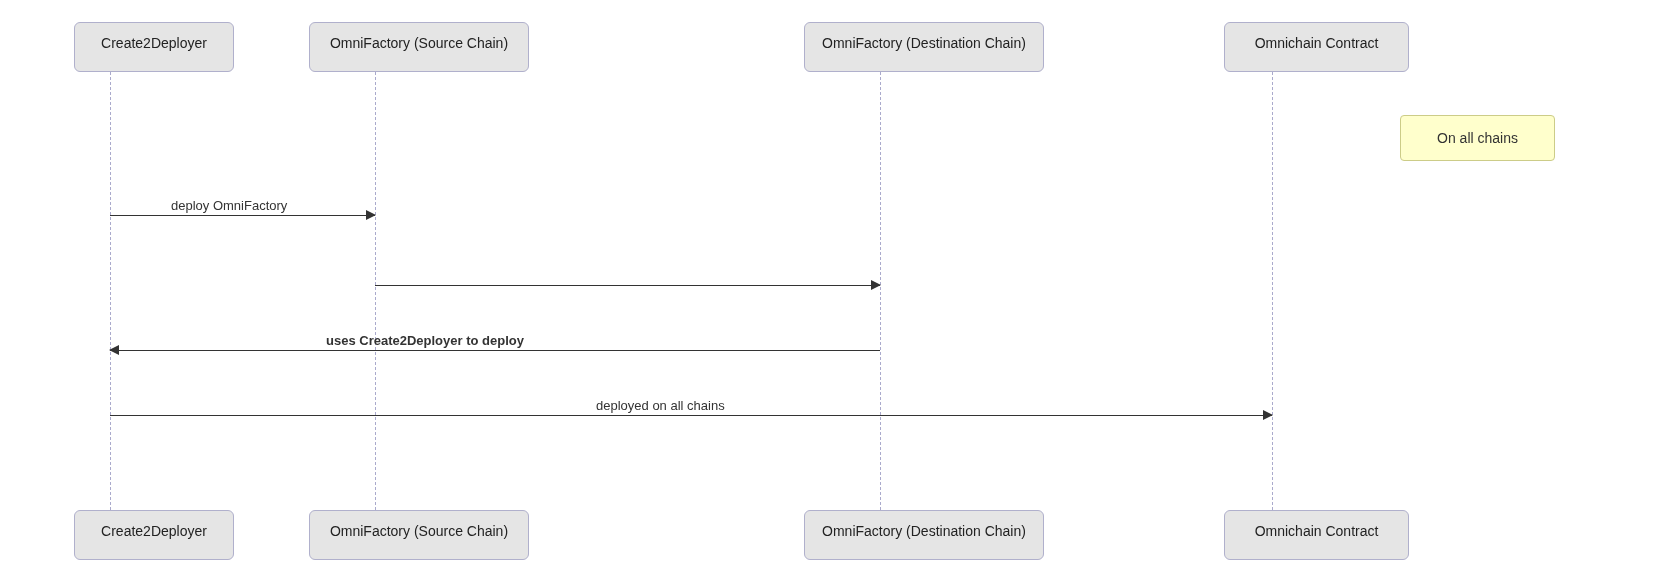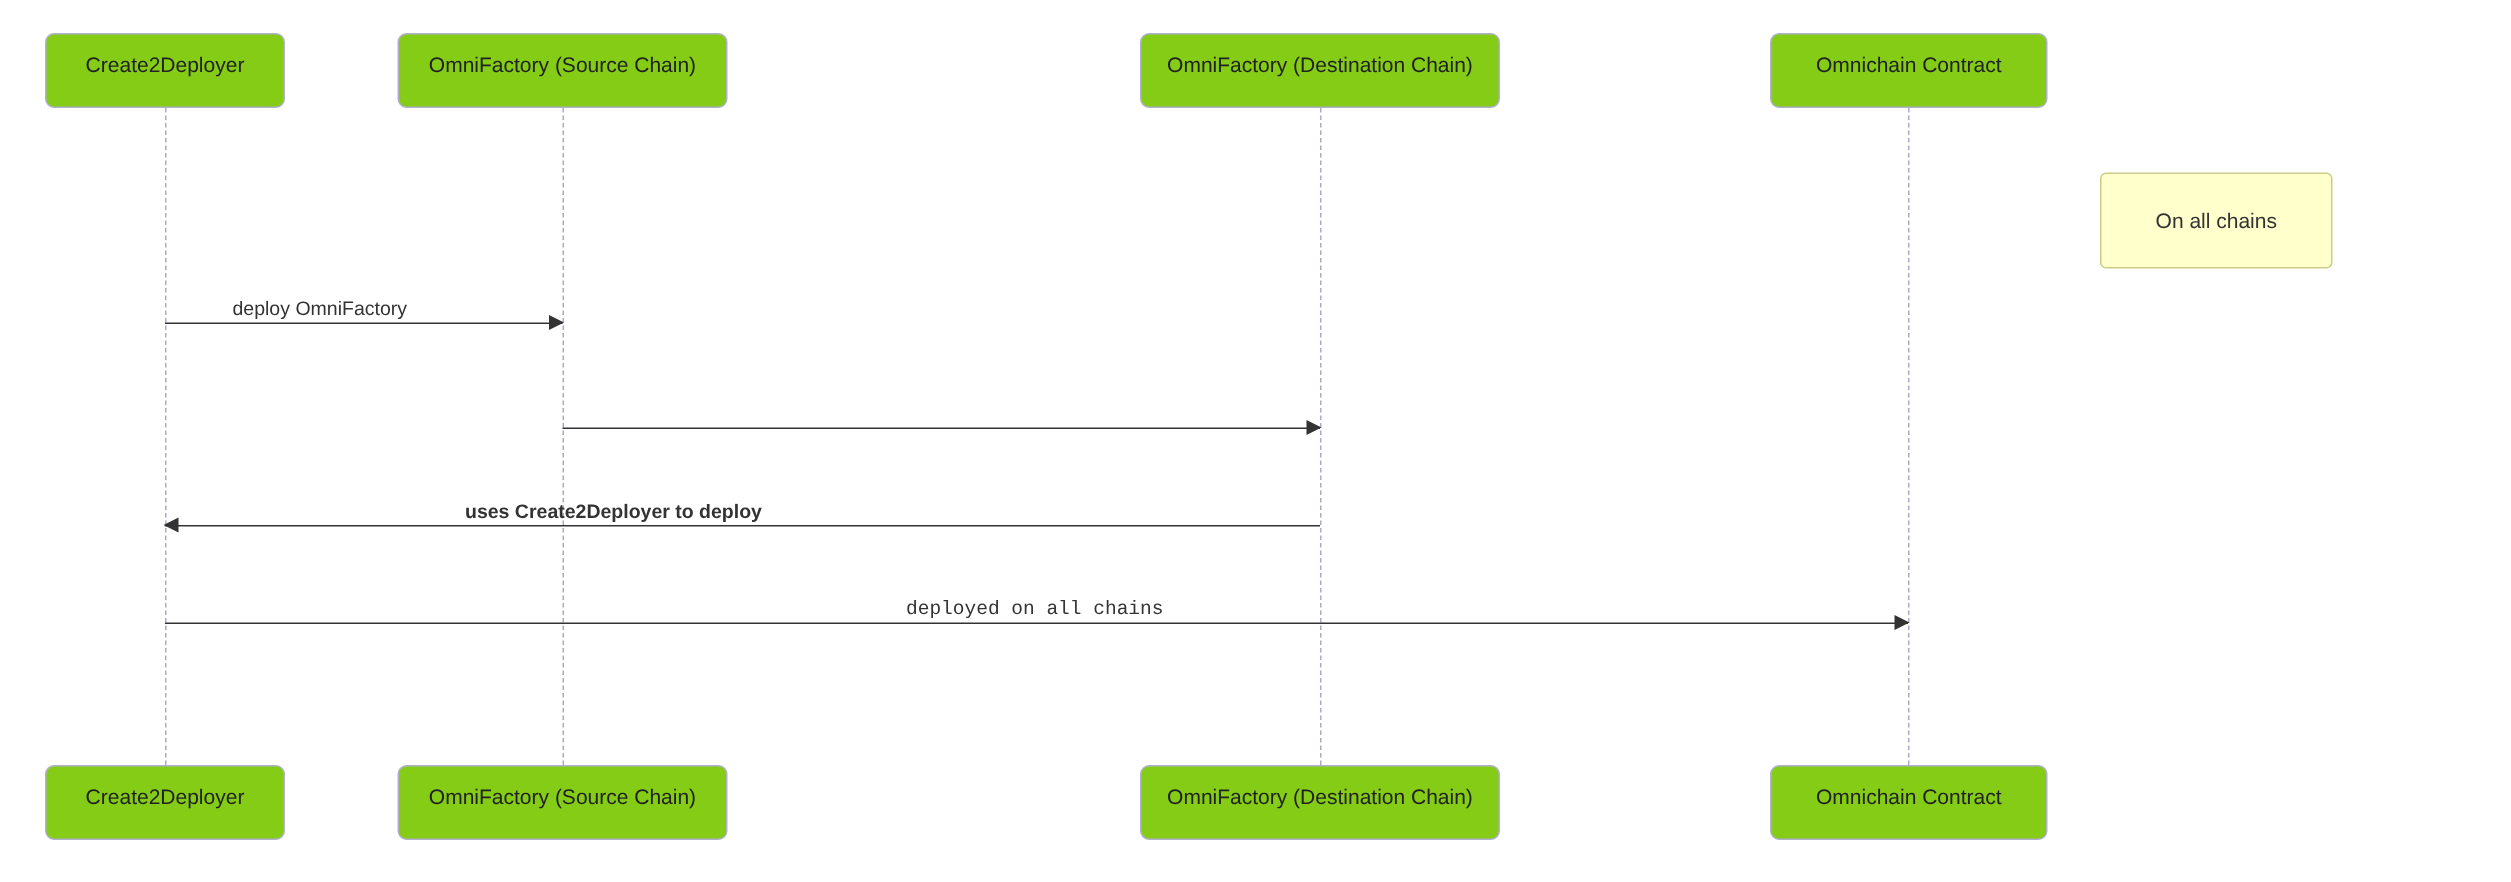--- a/index.html
+++ b/index.html
@@ -12,43 +12,45 @@
       overflow: hidden;
       position: relative;
     }
     .diagram {
       position: relative;
       width: 1674px;
       height: 588px;
     }
     .actor-box {
       position: absolute;
-      background: #84cc16;
+      background: #e5e5e5;
       border: 1px solid #b0b0cc;
       border-radius: 6px;
       padding: 12px 16px;
       text-align: center;
       font-size: 14px;
       color: #222;
       white-space: nowrap;
+      margin-left: 44px;
     }
     .lifeline {
       position: absolute;
       border-left: 1.5px dashed #aaaacc;
     }
     .arrow-line {
       position: absolute;
       height: 1px;
       background: #333;
     }
     .arrow-label {
       position: absolute;
       font-size: 13px;
       color: #333;
       white-space: nowrap;
+      margin-left: 16px;
     }
     .arrowhead-right::after {
       content: '';
       position: absolute;
       right: -1px;
       top: -5px;
       border-top: 5px solid transparent;
       border-bottom: 5px solid transparent;
       border-left: 10px solid #333;
     }
@@ -80,30 +82,30 @@
   <div class="actor-box" style="left:30px; top:22px; width:160px; height:50px;">Create2Deployer</div>
   <div class="actor-box" style="left:265px; top:22px; width:220px; height:50px;">OmniFactory (Source Chain)</div>
   <div class="actor-box" style="left:760px; top:22px; width:240px; height:50px;">OmniFactory (Destination Chain)</div>
   <div class="actor-box" style="left:1180px; top:22px; width:185px; height:50px;">Omnichain Contract</div>
 
   <div class="lifeline" style="left:110px; top:72px; height:438px;"></div>
   <div class="lifeline" style="left:375px; top:72px; height:438px;"></div>
   <div class="lifeline" style="left:880px; top:72px; height:438px;"></div>
   <div class="lifeline" style="left:1272px; top:72px; height:438px;"></div>
 
-  <div class="note-box" style="left:1400px; top:115px; width:155px; height:64px; display:flex; align-items:center; justify-content:center;">On all chains</div>
+  <div class="note-box" style="left:1400px; top:115px; width:155px; height:46px; display:flex; align-items:center; justify-content:center;">On all chains</div>
 
   <div class="arrow-line arrowhead-right" style="left:110px; top:215px; width:265px;"></div>
   <div class="arrow-label" style="left:155px; top:198px;">deploy OmniFactory</div>
 
   <div class="arrow-line arrowhead-right" style="left:375px; top:285px; width:505px;"></div>
 
   <div class="arrow-line arrowhead-left" style="left:110px; top:350px; width:770px;"></div>
   <div class="arrow-label" style="left:310px; top:333px;font-weight:bold;">uses Create2Deployer to deploy</div>
 
   <div class="arrow-line arrowhead-right" style="left:110px; top:415px; width:1162px;"></div>
-  <div class="arrow-label" style="left:604px; top:398px;font-family:Liberation Mono, monospace;">deployed on all chains</div>
+  <div class="arrow-label" style="left:580px; top:398px;">deployed on all chains</div>
 
   <div class="actor-box" style="left:30px; top:510px; width:160px; height:50px;">Create2Deployer</div>
   <div class="actor-box" style="left:265px; top:510px; width:220px; height:50px;">OmniFactory (Source Chain)</div>
   <div class="actor-box" style="left:760px; top:510px; width:240px; height:50px;">OmniFactory (Destination Chain)</div>
   <div class="actor-box" style="left:1180px; top:510px; width:185px; height:50px;">Omnichain Contract</div>
 </div>
 
 </body></html>

